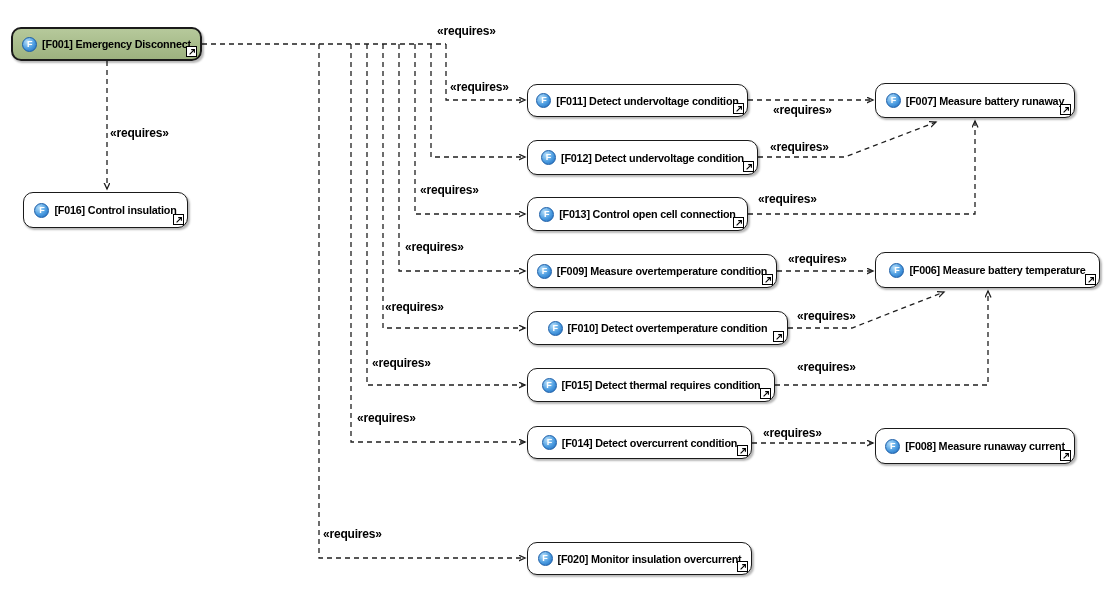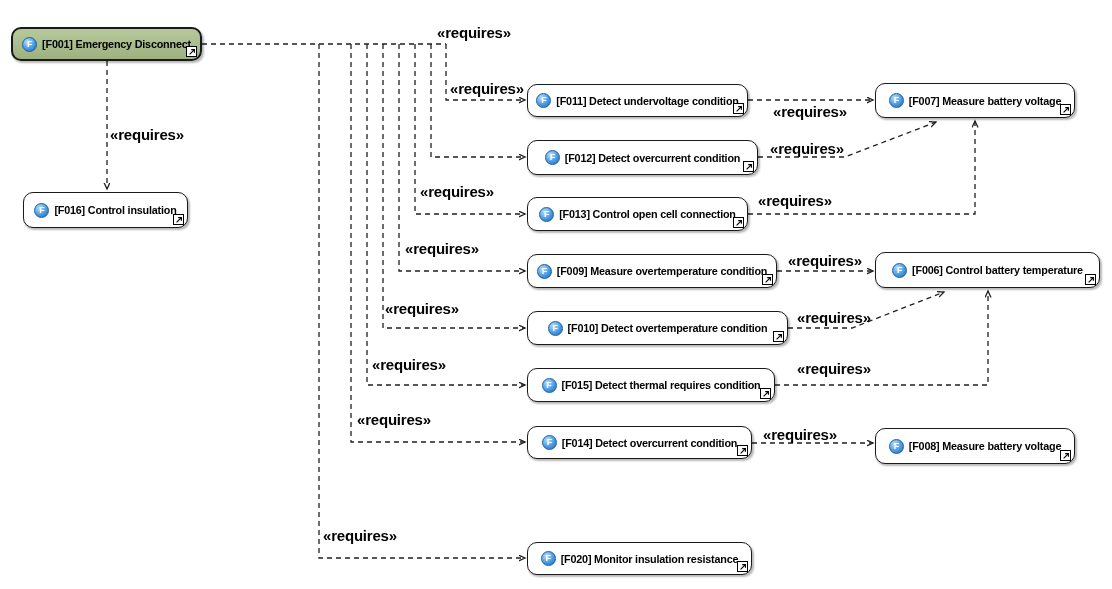--- a/index.html
+++ b/index.html
@@ -28,21 +28,21 @@
     border:1px solid #1b5ea8;box-sizing:border-box;
     color:#fff;font-size:9px;font-weight:bold;line-height:13px;text-align:center;
   }
   .nav{
     position:absolute;right:3px;bottom:2px;width:11px;height:11px;
     background:#fff;border:1px solid #000;box-sizing:border-box;
     display:flex;align-items:center;justify-content:center;
   }
   .nav svg{display:block;}
   .stereo{
-    position:absolute;font-size:15px;font-weight:bold;color:#000;
+    position:absolute;font-size:12px;font-weight:bold;color:#000;
     white-space:nowrap;letter-spacing:-0.2px;
   }
 </style>
 </head>
 <body>
 
 <div class="canvas">
 
   <svg class="wires">
     <defs>
@@ -94,21 +94,21 @@
     <span>[F011] Detect undervoltage condition</span>
     <span class="nav">
         <svg width="8" height="8" viewBox="0 0 10 10">
           <path d="M2 8 L8 2 M4 2 H8 V6" fill="none" stroke="#000" stroke-width="1.4"></path>
         </svg>
       </span>
   </div>
 
   <div class="node" style="left:527px;top:140px;width:231px;height:35px;">
     <span class="badge">F</span>
-    <span>[F012] Detect overcurrent condition</span>
+    <span>[F012] Detect undervoltage condition</span>
     <span class="nav">
         <svg width="8" height="8" viewBox="0 0 10 10">
           <path d="M2 8 L8 2 M4 2 H8 V6" fill="none" stroke="#000" stroke-width="1.4"></path>
         </svg>
       </span>
   </div>
 
   <div class="node" style="left:527px;top:197px;width:221px;height:34px;">
     <span class="badge">F</span>
     <span>[F013] Control open cell connection</span>
@@ -154,51 +154,51 @@
     <span>[F014] Detect overcurrent condition</span>
     <span class="nav">
         <svg width="8" height="8" viewBox="0 0 10 10">
           <path d="M2 8 L8 2 M4 2 H8 V6" fill="none" stroke="#000" stroke-width="1.4"></path>
         </svg>
       </span>
   </div>
 
   <div class="node" style="left:527px;top:542px;width:225px;height:33px;">
     <span class="badge">F</span>
-    <span>[F020] Monitor insulation resistance</span>
+    <span>[F020] Monitor insulation overcurrent</span>
     <span class="nav">
         <svg width="8" height="8" viewBox="0 0 10 10">
           <path d="M2 8 L8 2 M4 2 H8 V6" fill="none" stroke="#000" stroke-width="1.4"></path>
         </svg>
       </span>
   </div>
 
   <div class="node" style="left:875px;top:83px;width:200px;height:35px;">
     <span class="badge">F</span>
-    <span>[F007] Measure battery voltage</span>
+    <span>[F007] Measure battery runaway</span>
     <span class="nav">
         <svg width="8" height="8" viewBox="0 0 10 10">
           <path d="M2 8 L8 2 M4 2 H8 V6" fill="none" stroke="#000" stroke-width="1.4"></path>
         </svg>
       </span>
   </div>
 
   <div class="node" style="left:875px;top:252px;width:225px;height:36px;">
     <span class="badge">F</span>
-    <span>[F006] Control battery temperature</span>
+    <span>[F006] Measure battery temperature</span>
     <span class="nav">
         <svg width="8" height="8" viewBox="0 0 10 10">
           <path d="M2 8 L8 2 M4 2 H8 V6" fill="none" stroke="#000" stroke-width="1.4"></path>
         </svg>
       </span>
   </div>
 
   <div class="node" style="left:875px;top:428px;width:200px;height:36px;">
     <span class="badge">F</span>
-    <span>[F008] Measure battery voltage</span>
+    <span>[F008] Measure runaway current</span>
     <span class="nav">
         <svg width="8" height="8" viewBox="0 0 10 10">
           <path d="M2 8 L8 2 M4 2 H8 V6" fill="none" stroke="#000" stroke-width="1.4"></path>
         </svg>
       </span>
   </div>
 
   <div class="stereo" style="left:110px;top:126px;">«requires»</div>
   <div class="stereo" style="left:437px;top:24px;">«requires»</div>
   <div class="stereo" style="left:450px;top:80px;">«requires»</div>

